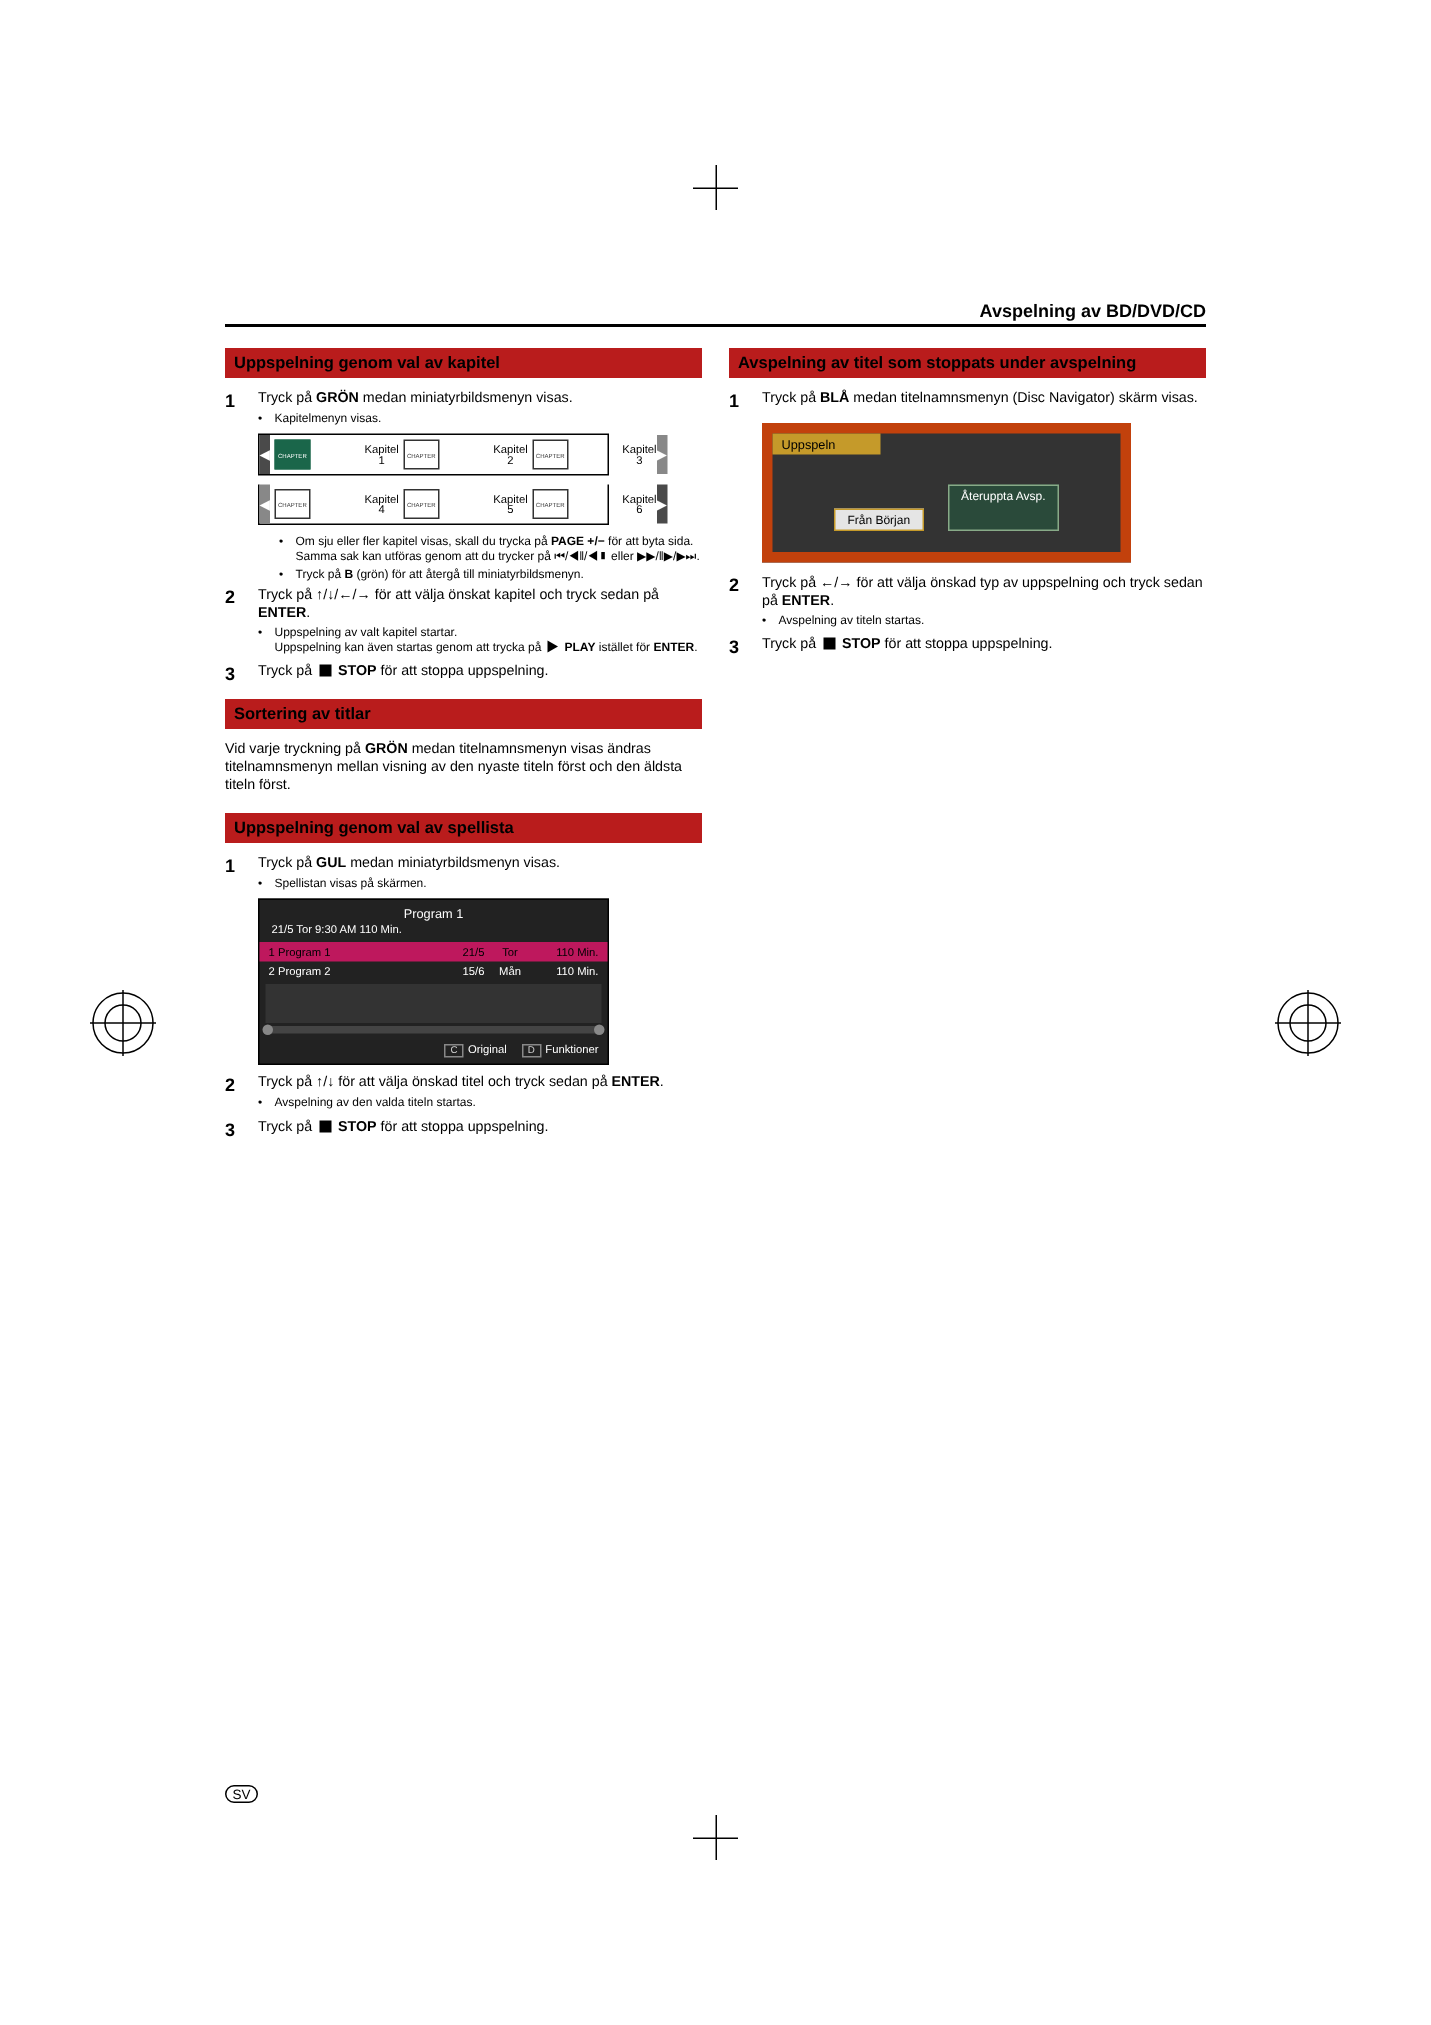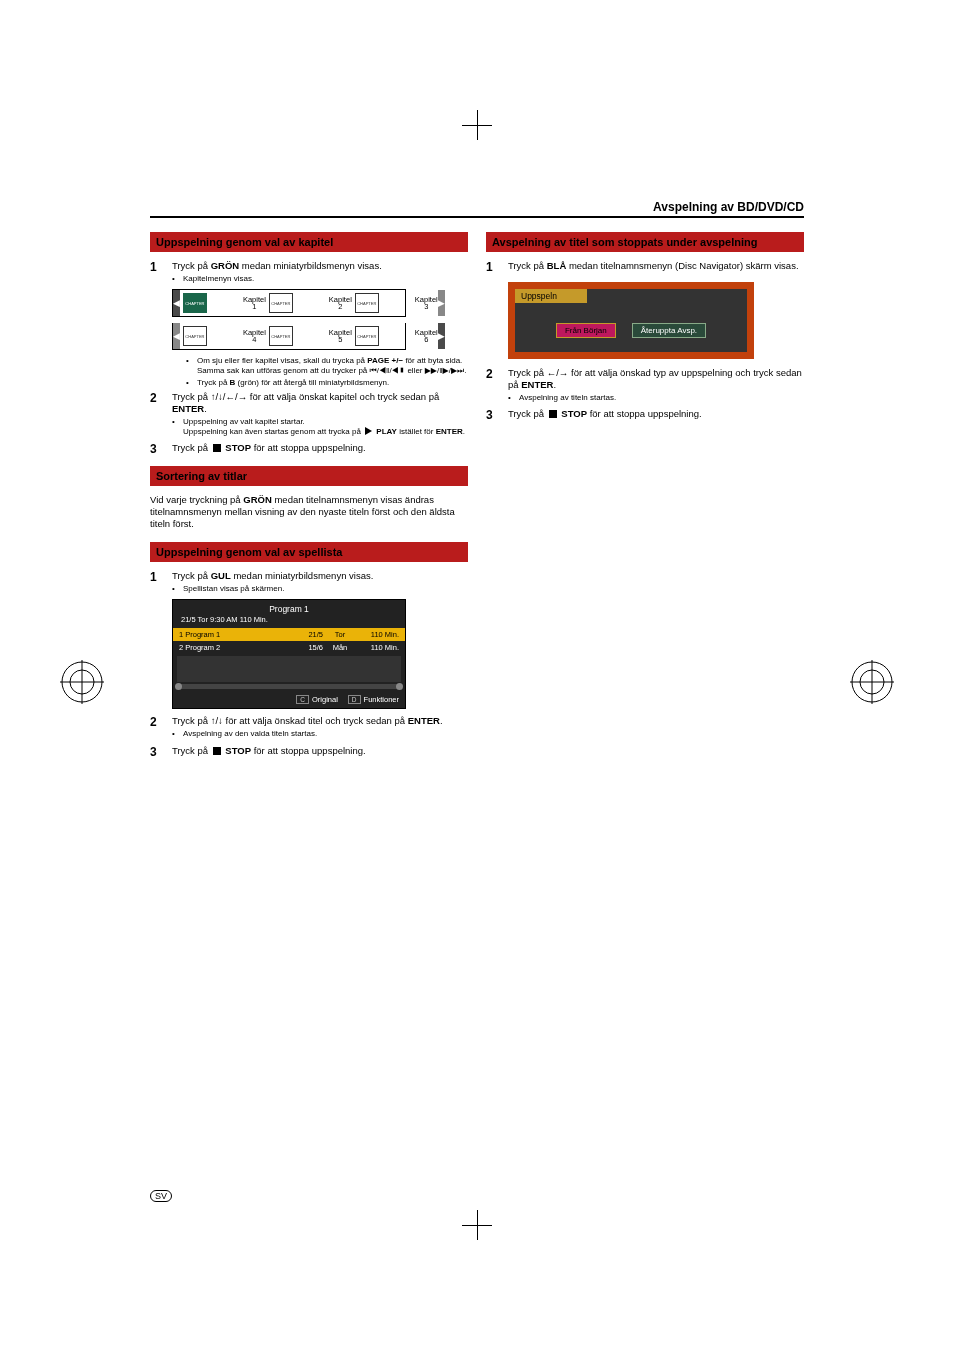--- a/index.html
+++ b/index.html
@@ -159,21 +159,21 @@
   .pl-sub {
     font-size: 7.5px;
     padding: 0 8px 4px 8px;
   }
   .pl-row {
     display: flex;
     font-size: 7.5px;
     padding: 2px 6px;
     gap: 4px;
   }
-  .pl-row.sel { background: #eab308; color: #000; }
+  .pl-row.sel { background: #be185d; color: #000; }
   .pl-name { flex: 1; }
   .pl-c { width: 28px; text-align: right; }
   .pl-d { width: 26px; text-align: center; }
   .pl-m { width: 42px; text-align: right; }
   .pl-gap {
     height: 26px;
     background: #333;
     margin: 2px 4px;
   }
   .pl-scroll {
@@ -229,23 +229,24 @@
     margin-top: 20px;
   }
   .resume-btn {
     border: 1px solid #8a8;
     color: #fff;
     font-size: 8px;
     padding: 2px 8px;
     background: #2a4a3a;
   }
   .resume-btn.sel {
-    background: #be185d;
+    background: #e5e5e5;
     border-color: #c59a2a;
     color: #000;
+    margin-top: 16px;
   }
   .stop-sq {
     display: inline-block;
     width: 8px; height: 8px;
     background: #000;
     vertical-align: -1px;
     margin: 0 2px;
   }
   .play-tri {
     display: inline-block;

